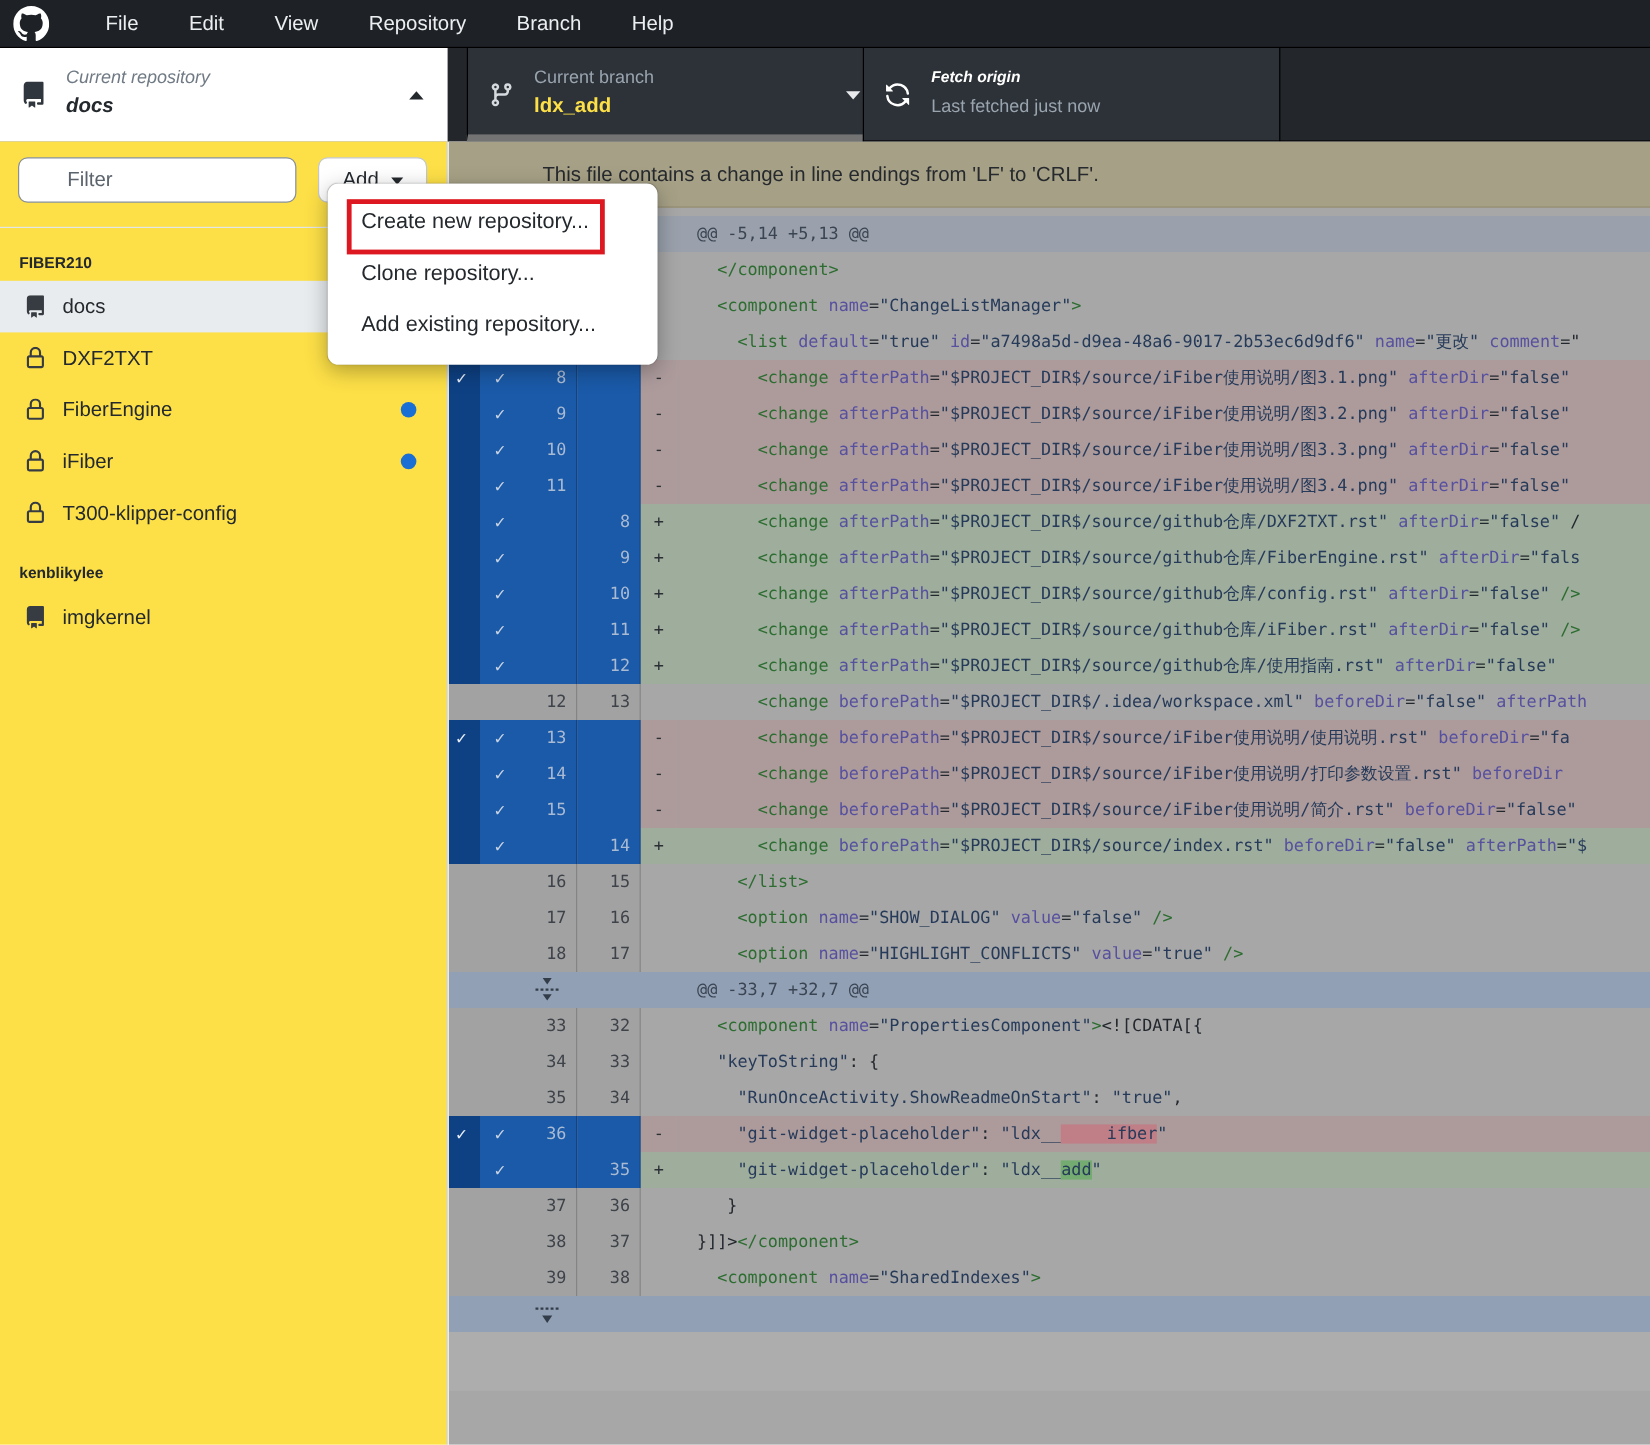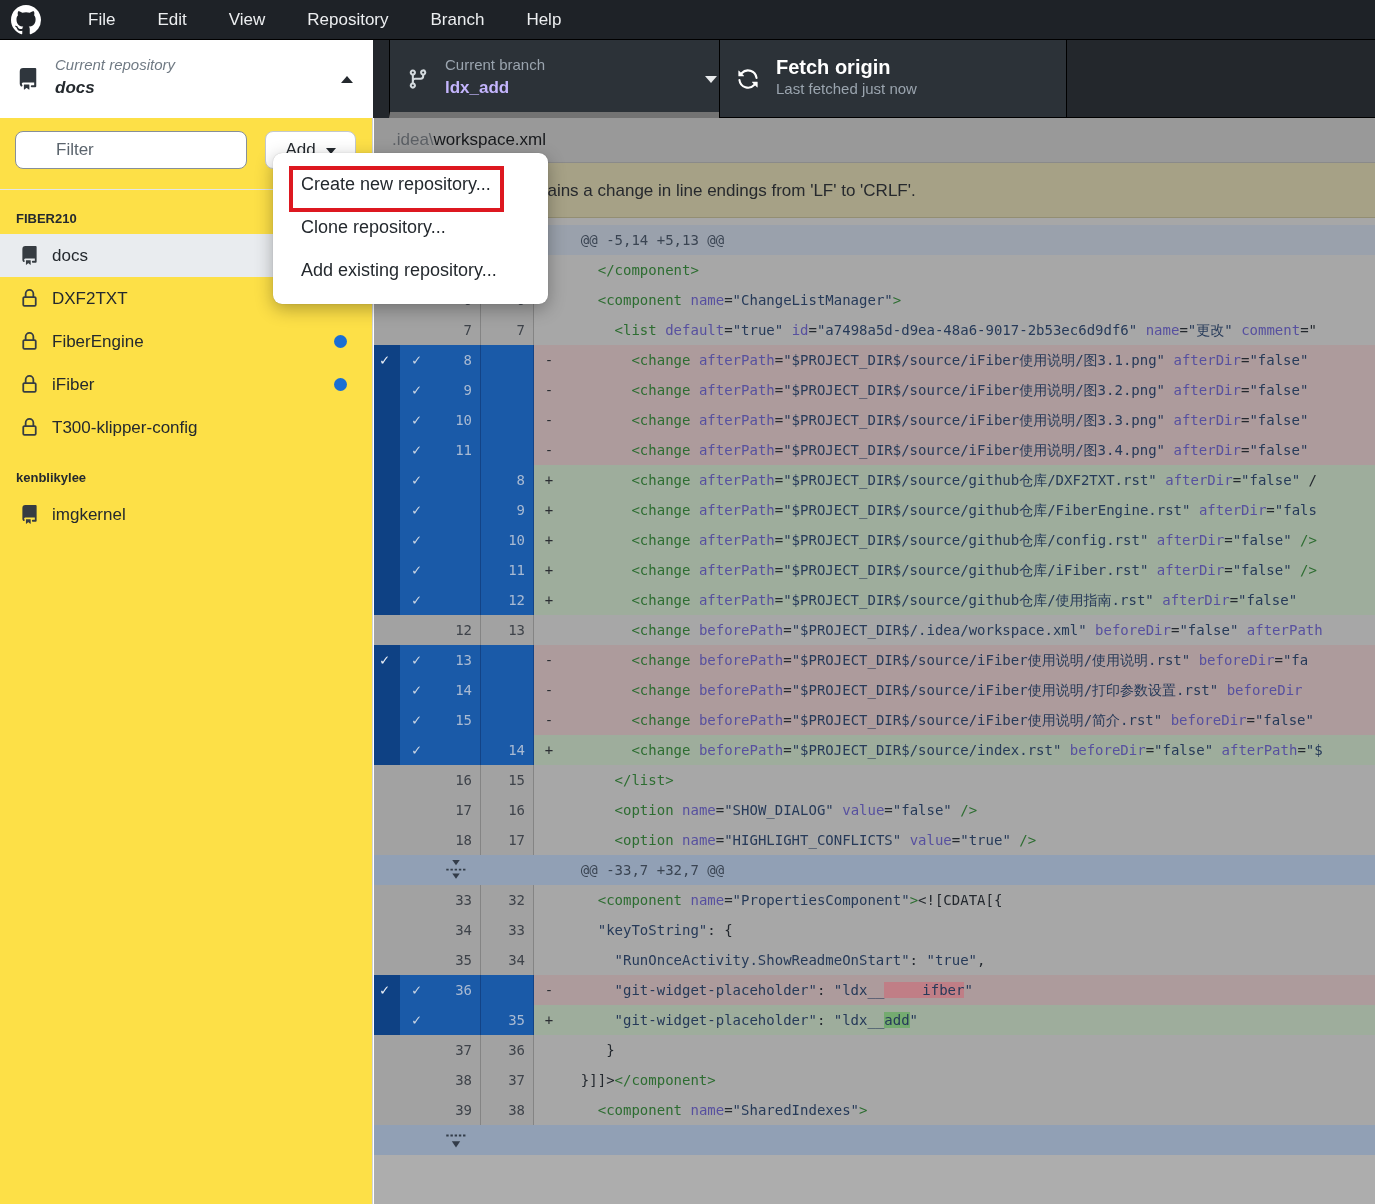--- a/index.html
+++ b/index.html
@@ -17,27 +17,27 @@
   .toolbar { position:absolute; left:0; top:40px; width:1375px; height:78px; background:#23272c; }
   .tb-sec { position:absolute; top:0; height:78px; }
   .tb-repo { left:0; width:373px; background:#ffffff;font-style:italic; }
   .tb-branch { left:389px; width:346px; background:#2c3238; border-left:1px solid #000; border-bottom:6px solid #737373; }
   .tb-fetch { left:719px; width:347px; background:#2c3238; border-left:1px solid #000; border-bottom:1px solid #000; }
   .tb-rest { left:1066px; width:309px; background:#23272c; border-left:1px solid #000; border-bottom:1px solid #000; }
   .tb-icon { position:absolute; left:17px; top:28px; width:22px; height:22px; }
   .tb-label { position:absolute; left:55px; top:16px; font-size:15px; color:#707a84; }
   .tb-value { position:absolute; left:55px; top:38px; font-size:17px; font-weight:bold; color:#24292e; }
   .tb-dark .tb-label { color:#9aa4ae; }
-  .tb-dark .tb-value { color:#c4b5fd; }
+  .tb-dark .tb-value { color:#fde047; }
   .tb-dark .tb-icon { color:#d4dade; }
   .tb-repo .tb-icon { color:#2f363d; }
   .caret { position:absolute; width:0; height:0; border-left:6px solid transparent; border-right:6px solid transparent; }
   .caret-up { right:20px; top:36px; border-bottom:7px solid #24292e; }
   .caret-down { right:18px; top:36px; border-top:7px solid #e8eaec; }
-  .fetch-label { position:absolute; left:56px; top:16px; font-size:20px; font-weight:bold; color:#fff; }
+  .fetch-label { position:absolute; left:56px; top:16px; font-size:13px; font-weight:bold; color:#fff;font-style:italic; }
   .fetch-status { position:absolute; left:56px; top:40px; font-size:15px; color:#9aa4ae; }
 
   
   .sidebar { position:absolute; left:0; top:118px; width:373px; height:1086px; background:#fde047;
     border-right:1px solid #cfd3d7; }
   .filter-bar { position:relative; height:72px; border-bottom:1px solid #e3e6e9; }
   .filter-input { position:absolute; left:15px; top:13px; width:232px; height:38px;
     border:1.5px solid #878f98; border-radius:8px; font-size:17px; color:#24292e;
     padding:0 10px 0 40px; outline:none; font-family:inherit; background:#fff; }
   .filter-input::placeholder { color:#5b646d; opacity:1; }
@@ -225,23 +225,20 @@
             <svg viewBox="0 0 16 16" fill="currentColor">
               <path d="M2 2.5A2.5 2.5 0 0 1 4.5 0h8.75a.75.75 0 0 1 .75.75v12.5a.75.75 0 0 1-.75.75h-2.5a.75.75 0 1 1 0-1.5h1.75v-2h-8a1 1 0 0 0-.714 1.7.75.75 0 0 1-1.072 1.05A2.495 2.495 0 0 1 2 11.5v-9zm10.5-1V9h-8c-.356 0-.694.074-1 .208V2.5a1 1 0 0 1 1-1h8zM5 12.25v3.25a.25.25 0 0 0 .4.2l1.45-1.087a.25.25 0 0 1 .3 0L8.6 15.7a.25.25 0 0 0 .4-.2v-3.25a.25.25 0 0 0-.25-.25h-3.5a.25.25 0 0 0-.25.25z"></path>
             </svg>
           </span>
           <span class="rlabel">imgkernel</span>
         </div>
       </div>
   </div>
 
   <div class="content">
-    <div class="file-header">
-      <span class="fh-dir">.idea\</span><span class="fh-file">workspace.xml</span>
-    </div>
     <div class="warning">
       <span>This file contains a change in line endings from 'LF' to 'CRLF'.</span>
     </div>
     <div class="diff-top-pad"></div>
     <div>
         <div class="drow r-hunk">
           <div class="c-strip"></div>
           <div class="c-a">
             <span class="num"></span>
           </div>

